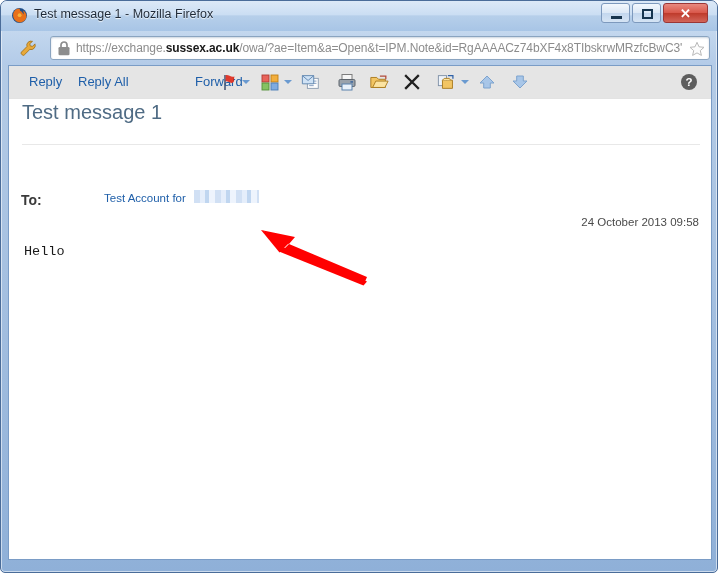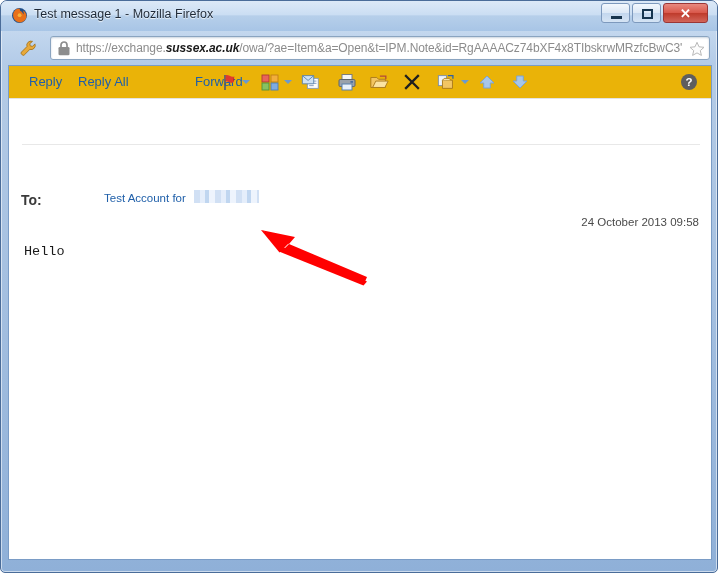--- a/index.html
+++ b/index.html
@@ -97,41 +97,41 @@
     position: absolute; left: 7px; top: 4px;
     width: 12px; height: 15px;
   }
   #url-text {
     position: absolute; left: 25px; top: 4px;
     font-size: 12px; color: #8c8c8c;
     white-space: nowrap; overflow: hidden;
     letter-spacing: -0.1px;
     width: 610px;
   }
-  #url-text .host { color: #1a1a1a; font-weight: bold; font-style: italic; }
+  #url-text .host { color: #1a1a1a; font-weight: bold; }
   #star-icon {
     position: absolute; right: 4px; top: 4px;
     width: 16px; height: 16px;
   }
 
   
   #page {
     position: absolute;
     left: 7px; top: 64px;
     width: 704px; height: 495px;
     background: #ffffff;
     border: 1px solid #7a9cc6;
     overflow: hidden;
   }
 
   
   #owa-toolbar {
     position: absolute; left: 0; top: 0;
     width: 702px; height: 33px;
-    background: #eab308;
+    background: #e5e5e5;
     border-bottom: 1px solid #e3e3e3;
   }
   .tb-link {
     position: absolute; top: 8px;
     font-size: 13px; color: #1f5fa9;
     cursor: pointer; white-space: nowrap;
   }
   #tb-reply { left: 20px; }
   #tb-replyall { left: 69px; }
   #tb-forward { left: 138px; margin-left: 48px; }
@@ -328,20 +328,21 @@
       <svg class="tb-icon" id="ic-next" viewBox="0 0 20 20">
         <path d="M10 16 L17 9 H13.3 V4 H6.7 V9 H3 Z" fill="#a8c6e8" stroke="#7da3ce" stroke-width="1"></path>
       </svg>
 
       <svg class="tb-icon" id="ic-help" viewBox="0 0 18 18">
         <circle cx="9" cy="9" r="8" fill="#5e5e5e"></circle>
         <text x="9" y="13.2" text-anchor="middle" font-family="Liberation Sans, sans-serif" font-size="11.5" font-weight="bold" fill="#ffffff">?</text>
       </svg>
     </div>
 
+    <div id="msg-subject">Test message 1</div>
     <div id="hdr-divider"></div>
 
     <div id="to-label">To:</div>
     <div id="to-value">Test Account for</div>
     <div id="to-redact"></div>
 
     <div id="msg-date">24 October 2013 09:58</div>
     <div id="msg-body">Hello</div>
 
     <svg id="annot-arrow" viewBox="0 0 130 62">

